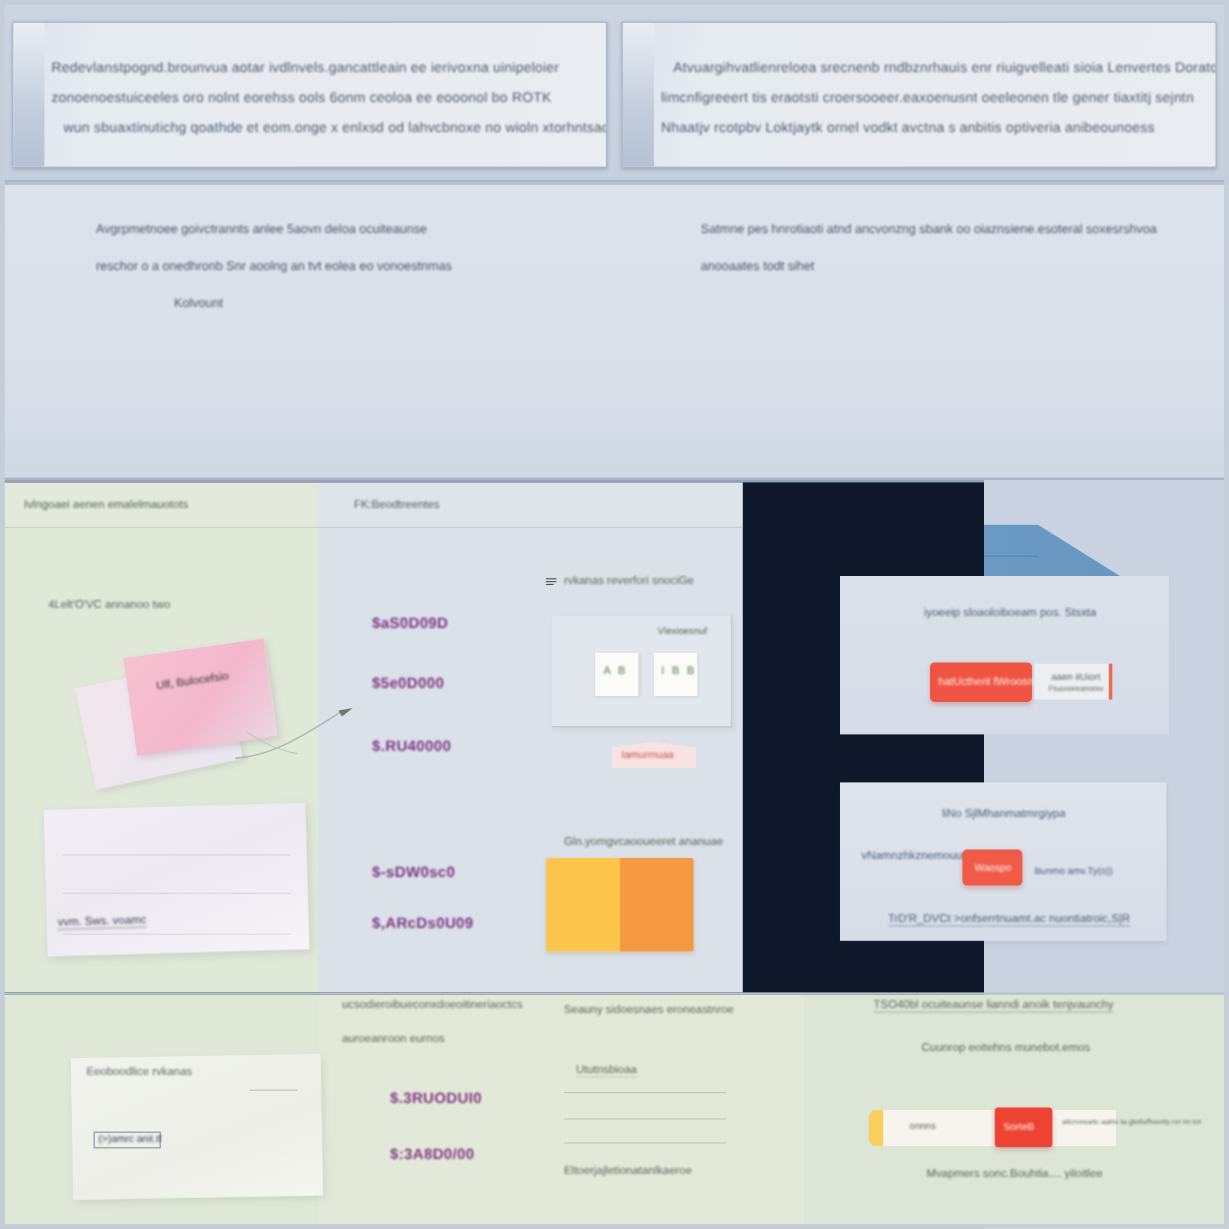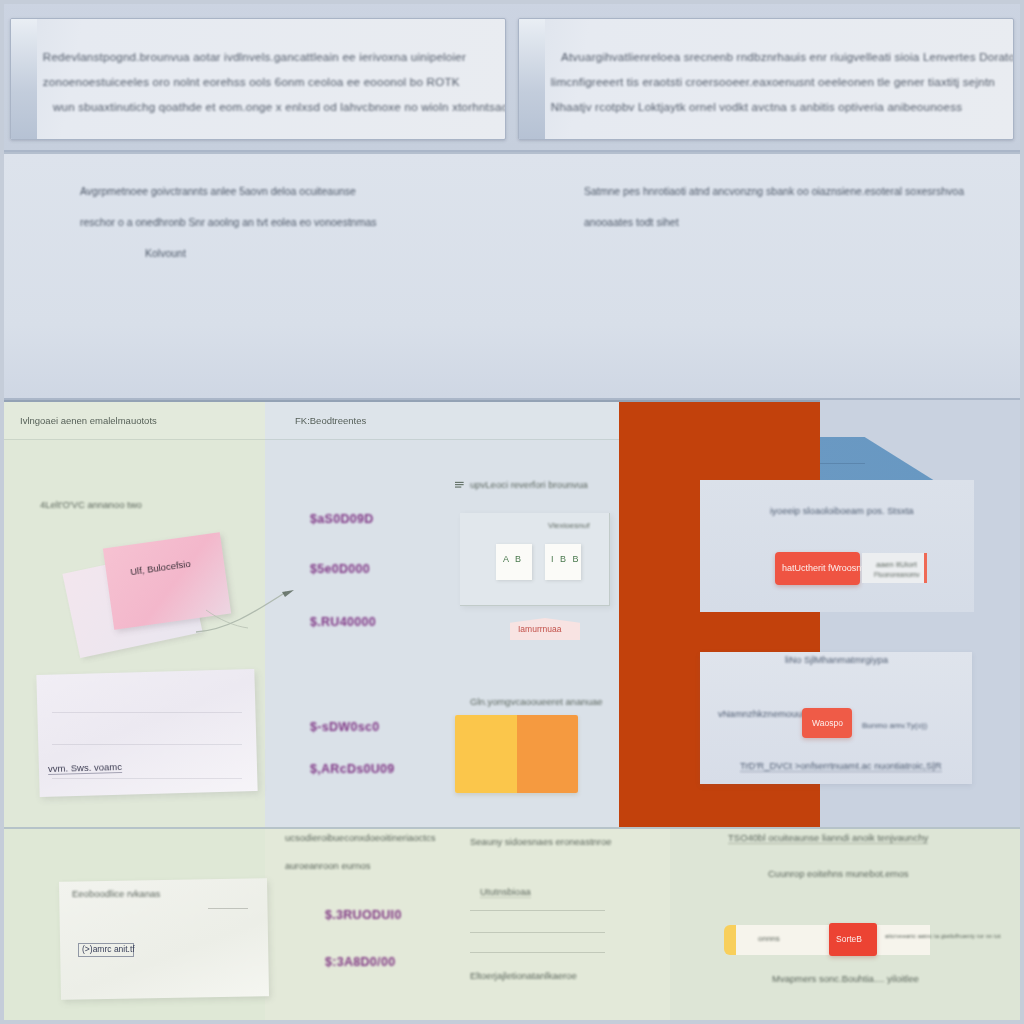--- a/index.html
+++ b/index.html
@@ -106,21 +106,21 @@
     font-size: 10px; color: #2f3f52; white-space: nowrap;
     filter: blur(0.85px); opacity: 0.85;
   }
   .arr-lab.a { margin-left: 78px; }
   .arr-lab.b { margin-left: 58px; }
   .arr-lab.c { margin-left: 38px; }
 
   
   .band-bot {
     position: absolute; left: 0; top: 400px; width: 820px; height: 624px;
-    background: #c2410c;
+    background: #0f172a;
     border-top: 2px solid #93a2b5;
     text-decoration: underline;
   }
   .grid-row {
     position: absolute; left: 0; width: 1024px;
     display: flex;
   }
   .row-a { top: 0;   height: 425px; }
   .row-b { top: 425px; height: 199px; border-top: 2px solid #b6c3c9; }
 
@@ -304,21 +304,21 @@
   .btn-ghost-1-text { position: absolute; left: 876px; top: 560px; font-size: 8px; }
   .btn-ghost-1-sub  { position: absolute; left: 874px; top: 571px; font-size: 6.5px; }
 
   
   .rcard-2 {
     position: absolute; left: 700px; top: 652px; width: 272px; height: 132px;
     background: linear-gradient(180deg,#dfe4ec 0%, #d7dde8 100%);
     box-shadow: 0 2px 5px rgba(90,100,120,0.12);
     filter: blur(0.3px);
   }
-  .rcard-2-title { position: absolute; left: 785px; top: 654px; }
+  .rcard-2-title { position: absolute; left: 785px; top: 673px; }
   .rcard-2-left  { position: absolute; left: 718px; top: 708px; }
   .btn-red-2 {
     position: absolute; left: 802px; top: 708px; width: 50px; height: 30px;
     background: #ef5b47; border-radius: 4px;
     box-shadow: 0 2px 4px rgba(160,60,45,0.25);
     filter: blur(0.35px);
   }
   .btn-red-2-text {
     position: absolute; left: 812px; top: 718px; font-size: 8.5px; color: #fdeeec;
     filter: blur(0.75px);
@@ -458,21 +458,21 @@
 
   <div class="money" style="left:310px; top:512px;">$aS0D09D</div>
   <div class="money" style="left:310px; top:562px;">$5e0D000</div>
   <div class="money" style="left:310px; top:615px;">$.RU40000</div>
 
   <svg class="upload-icon" viewBox="0 0 14 10">
     <rect x="0" y="1" width="11" height="1.2" fill="#4a5a4c"></rect>
     <rect x="0" y="4" width="11" height="1.2" fill="#4a5a4c"></rect>
     <rect x="0" y="7" width="8" height="1.2" fill="#4a5a4c"></rect>
   </svg>
-  <div class="lbl upload-title">upvLeoci reverfori brounvua</div>
+  <div class="lbl upload-title">rvkanas reverfori snociGe</div>
   <div class="upload-box"></div>
   <div class="lbl upload-box-label">Vlexioesnuf</div>
   <div class="thumb t1"></div>
   <div class="thumb t2"></div>
   <div class="thumb-text x1">A B</div>
   <div class="thumb-text x2">I B B</div>
   <div class="upload-pill"></div>
   <div class="upload-pill-text">Iamurrnuaa</div>
 
   <div class="lbl orange-title">Gln.yomgvcaooueeret ananuae</div>

